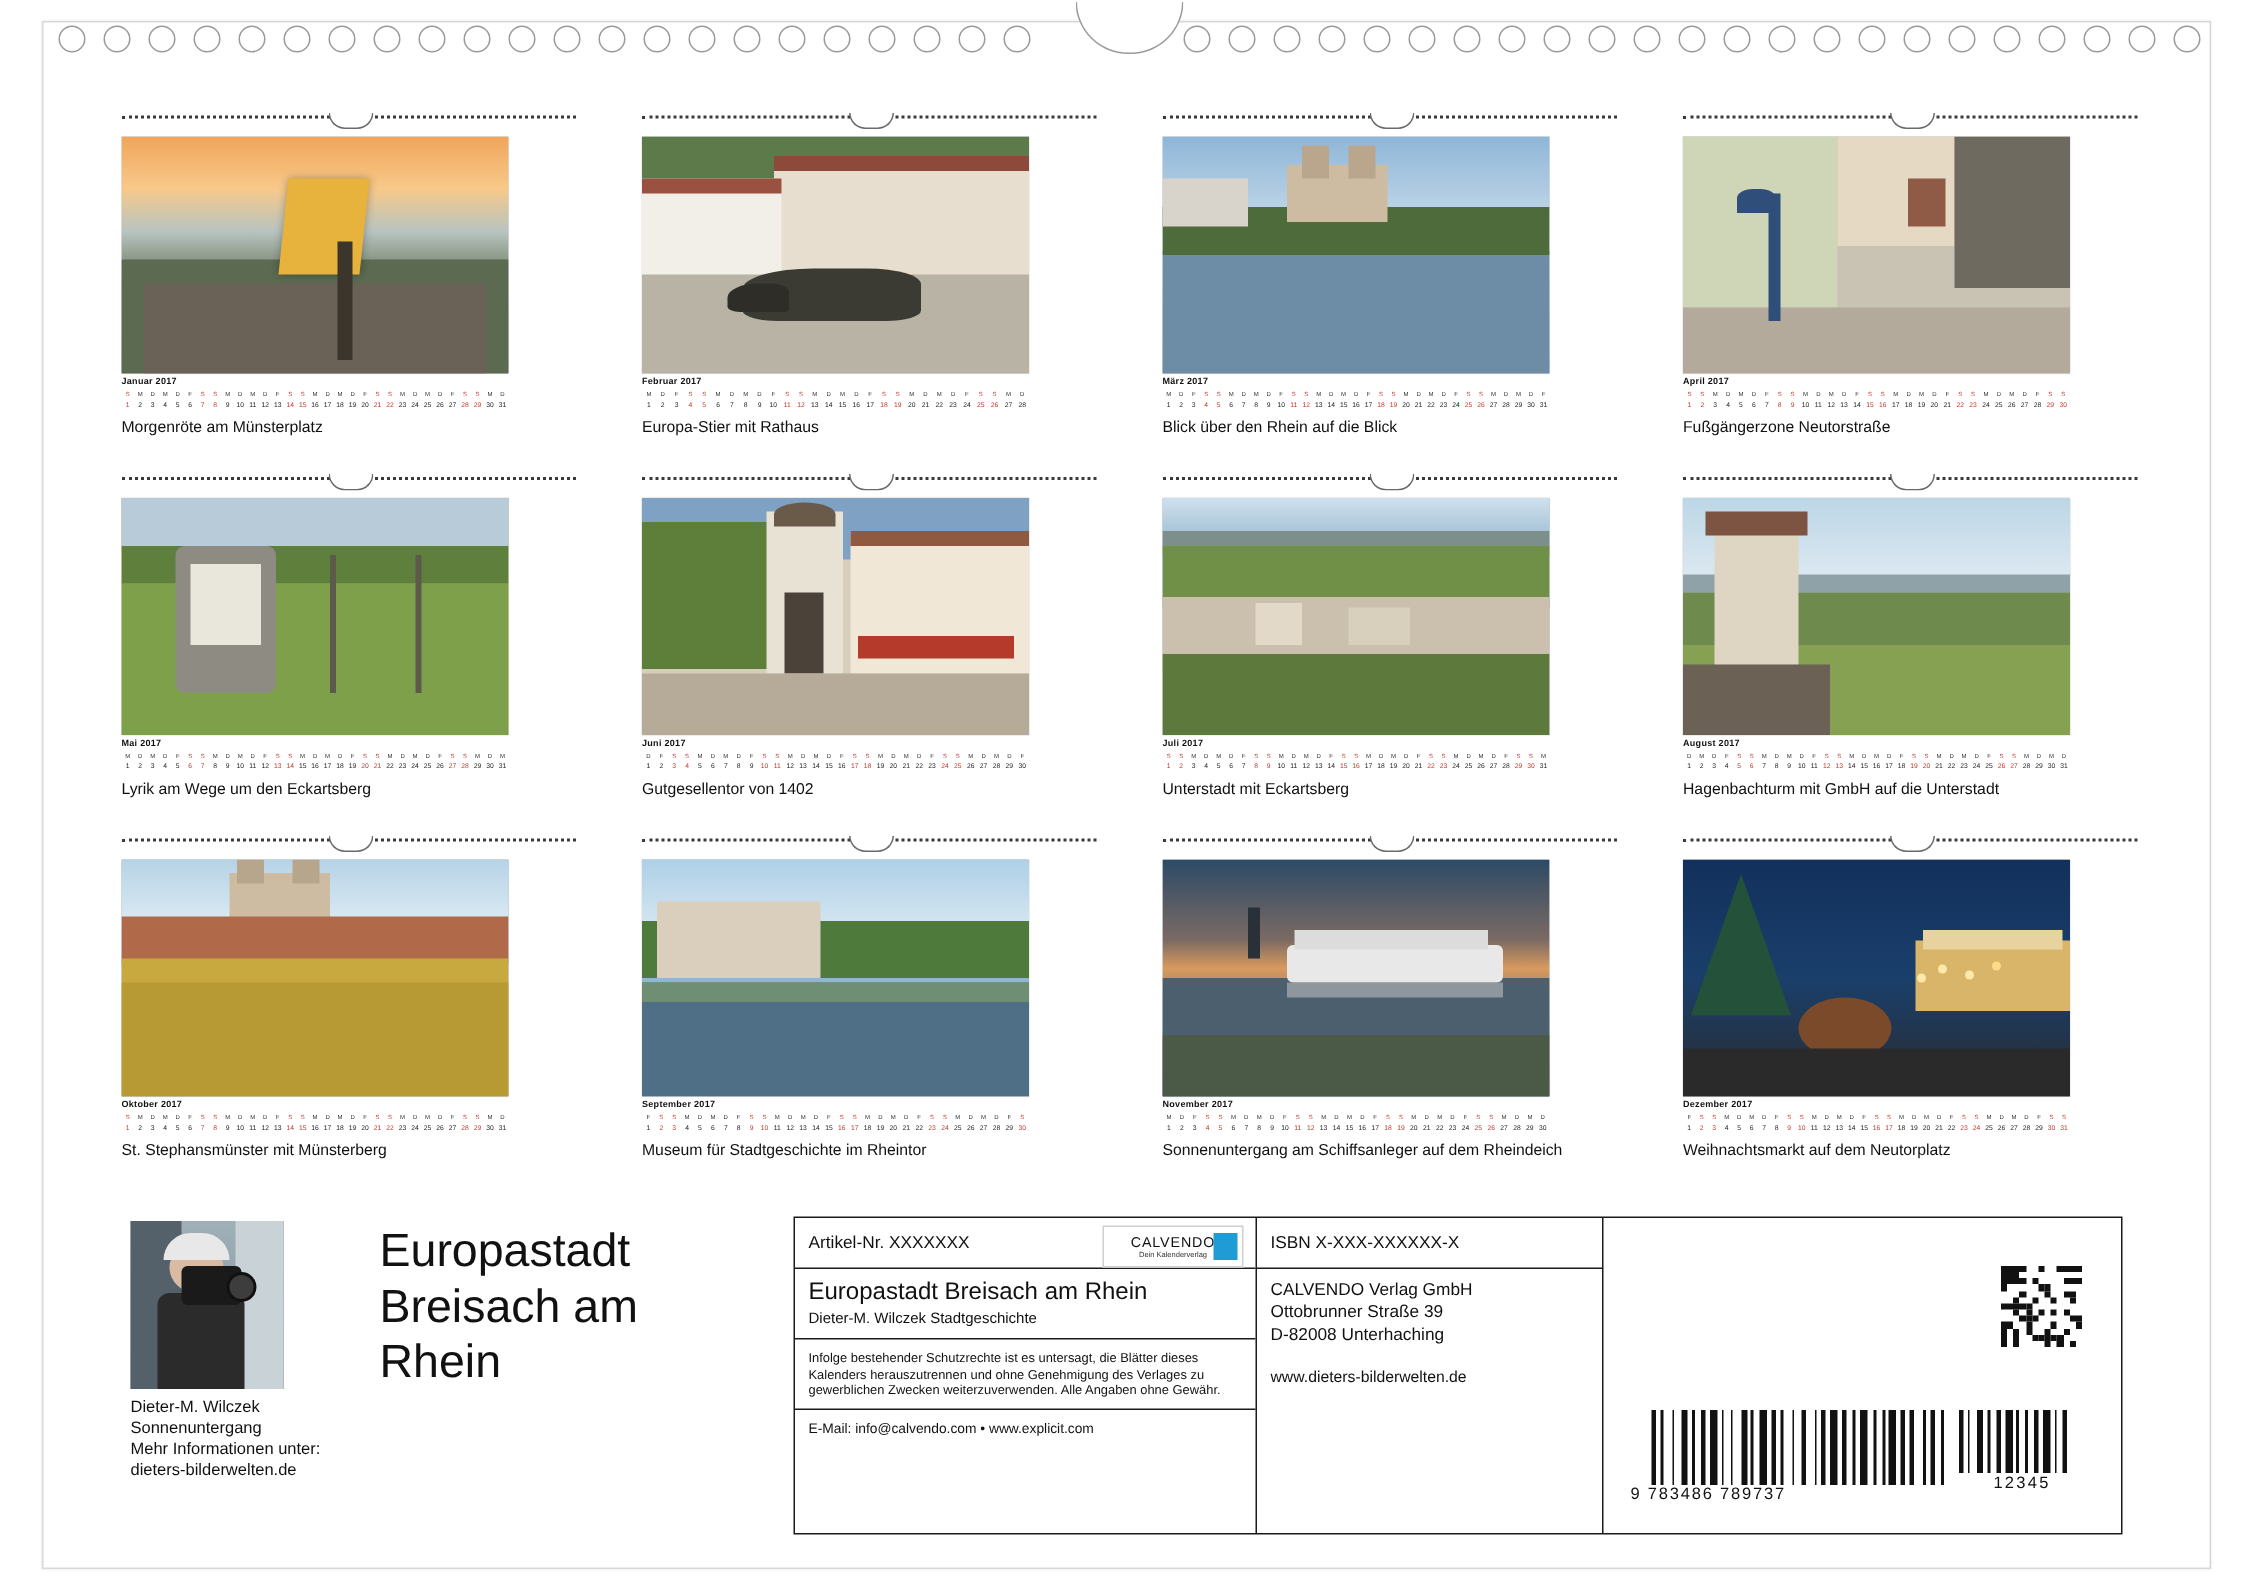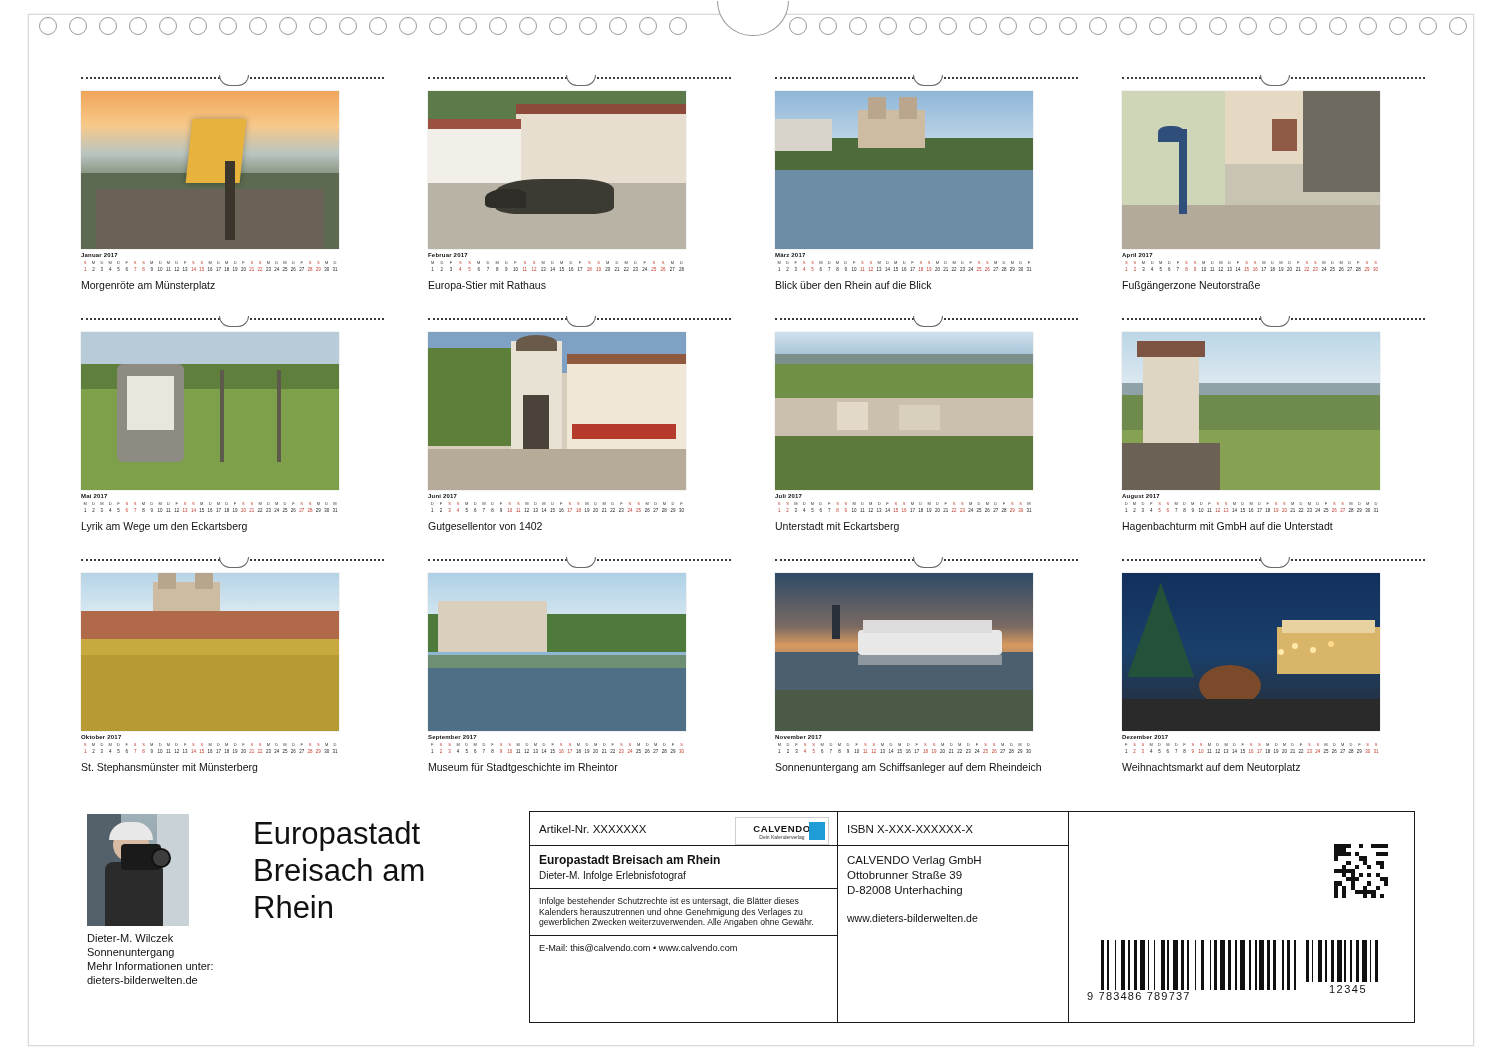--- a/index.html
+++ b/index.html
@@ -100,24 +100,24 @@
   .col2{width:231px;border-right:1px solid #1b1b1b;box-sizing:border-box;position:relative;}
   .col3{flex:1;position:relative;}
   .cell{padding:7px 9px;box-sizing:border-box;}
   .hr{border-bottom:1px solid #1b1b1b;}
   .artnr{font-size:11.5px;height:34px;display:flex;align-items:center;}
   .brand{
     position:absolute;right:8px;top:5px;width:92px;height:26px;
     background:#fff;border:1px solid #cfcfcf;
     display:flex;flex-direction:column;align-items:center;justify-content:center;
   }
-  .brand .b1{font-size:9.5px;font-weight:bold;letter-spacing:.6px;color:#111;}
+  .brand .b1{font-size:9.5px;font-weight:normal;letter-spacing:.6px;color:#111;}
   .brand .b2{font-size:5px;color:#333;}
   .brand .bk{position:absolute;right:3px;top:4px;width:16px;height:18px;background:#1f9bd6;}
-  .ctitle{font-size:12px;font-weight:bold;}
+  .ctitle{font-size:16px;font-weight:normal;}
   .cauthor{font-size:10px;margin-top:3px;}
   .smalltxt{font-size:8.6px;line-height:10.6px;color:#111;}
   .mailtxt{font-size:9.2px;}
   .isbn{font-size:11.5px;}
   .pub{font-size:11.5px;line-height:15px;}
   .weblink{font-size:10.5px;margin-top:14px;}
   .uvp{font-size:11.5px;line-height:15px;}
   
   .qr{position:absolute;right:26px;top:32px;width:54px;height:54px;}
   .qr i{position:absolute;background:#111;}
@@ -1888,27 +1888,27 @@
         <div class="cell hr artnr">
           <span>Artikel-Nr. XXXXXXX</span>
           <span class="brand">
             <span class="b1">CALVENDO</span>
             <span class="b2">Dein Kalenderverlag</span>
             <span class="bk"></span>
           </span>
         </div>
         <div class="cell hr">
           <div class="ctitle">Europastadt Breisach am Rhein</div>
-          <div class="cauthor">Dieter-M. Infolge Erlebnisfotograf</div>
+          <div class="cauthor">Dieter-M. Wilczek Stadtgeschichte</div>
         </div>
         <div class="cell hr">
           <div class="smalltxt">Infolge bestehender Schutzrechte ist es untersagt, die Blätter dieses Kalenders herauszutrennen und ohne Genehmigung des Verlages zu gewerblichen Zwecken weiterzuverwenden. Alle Angaben ohne Gewähr.</div>
         </div>
         <div class="cell">
-          <div class="mailtxt">E-Mail: this@calvendo.com • www.calvendo.com</div>
+          <div class="mailtxt">E-Mail: info@calvendo.com • www.explicit.com</div>
         </div>
       </div>
 
       <div class="col2">
         <div class="cell hr artnr">
           <span class="isbn">ISBN X-XXX-XXXXXX-X</span>
         </div>
         <div class="cell">
           <div class="pub">CALVENDO Verlag GmbH</div>
           <div class="pub">Ottobrunner Straße 39</div>

